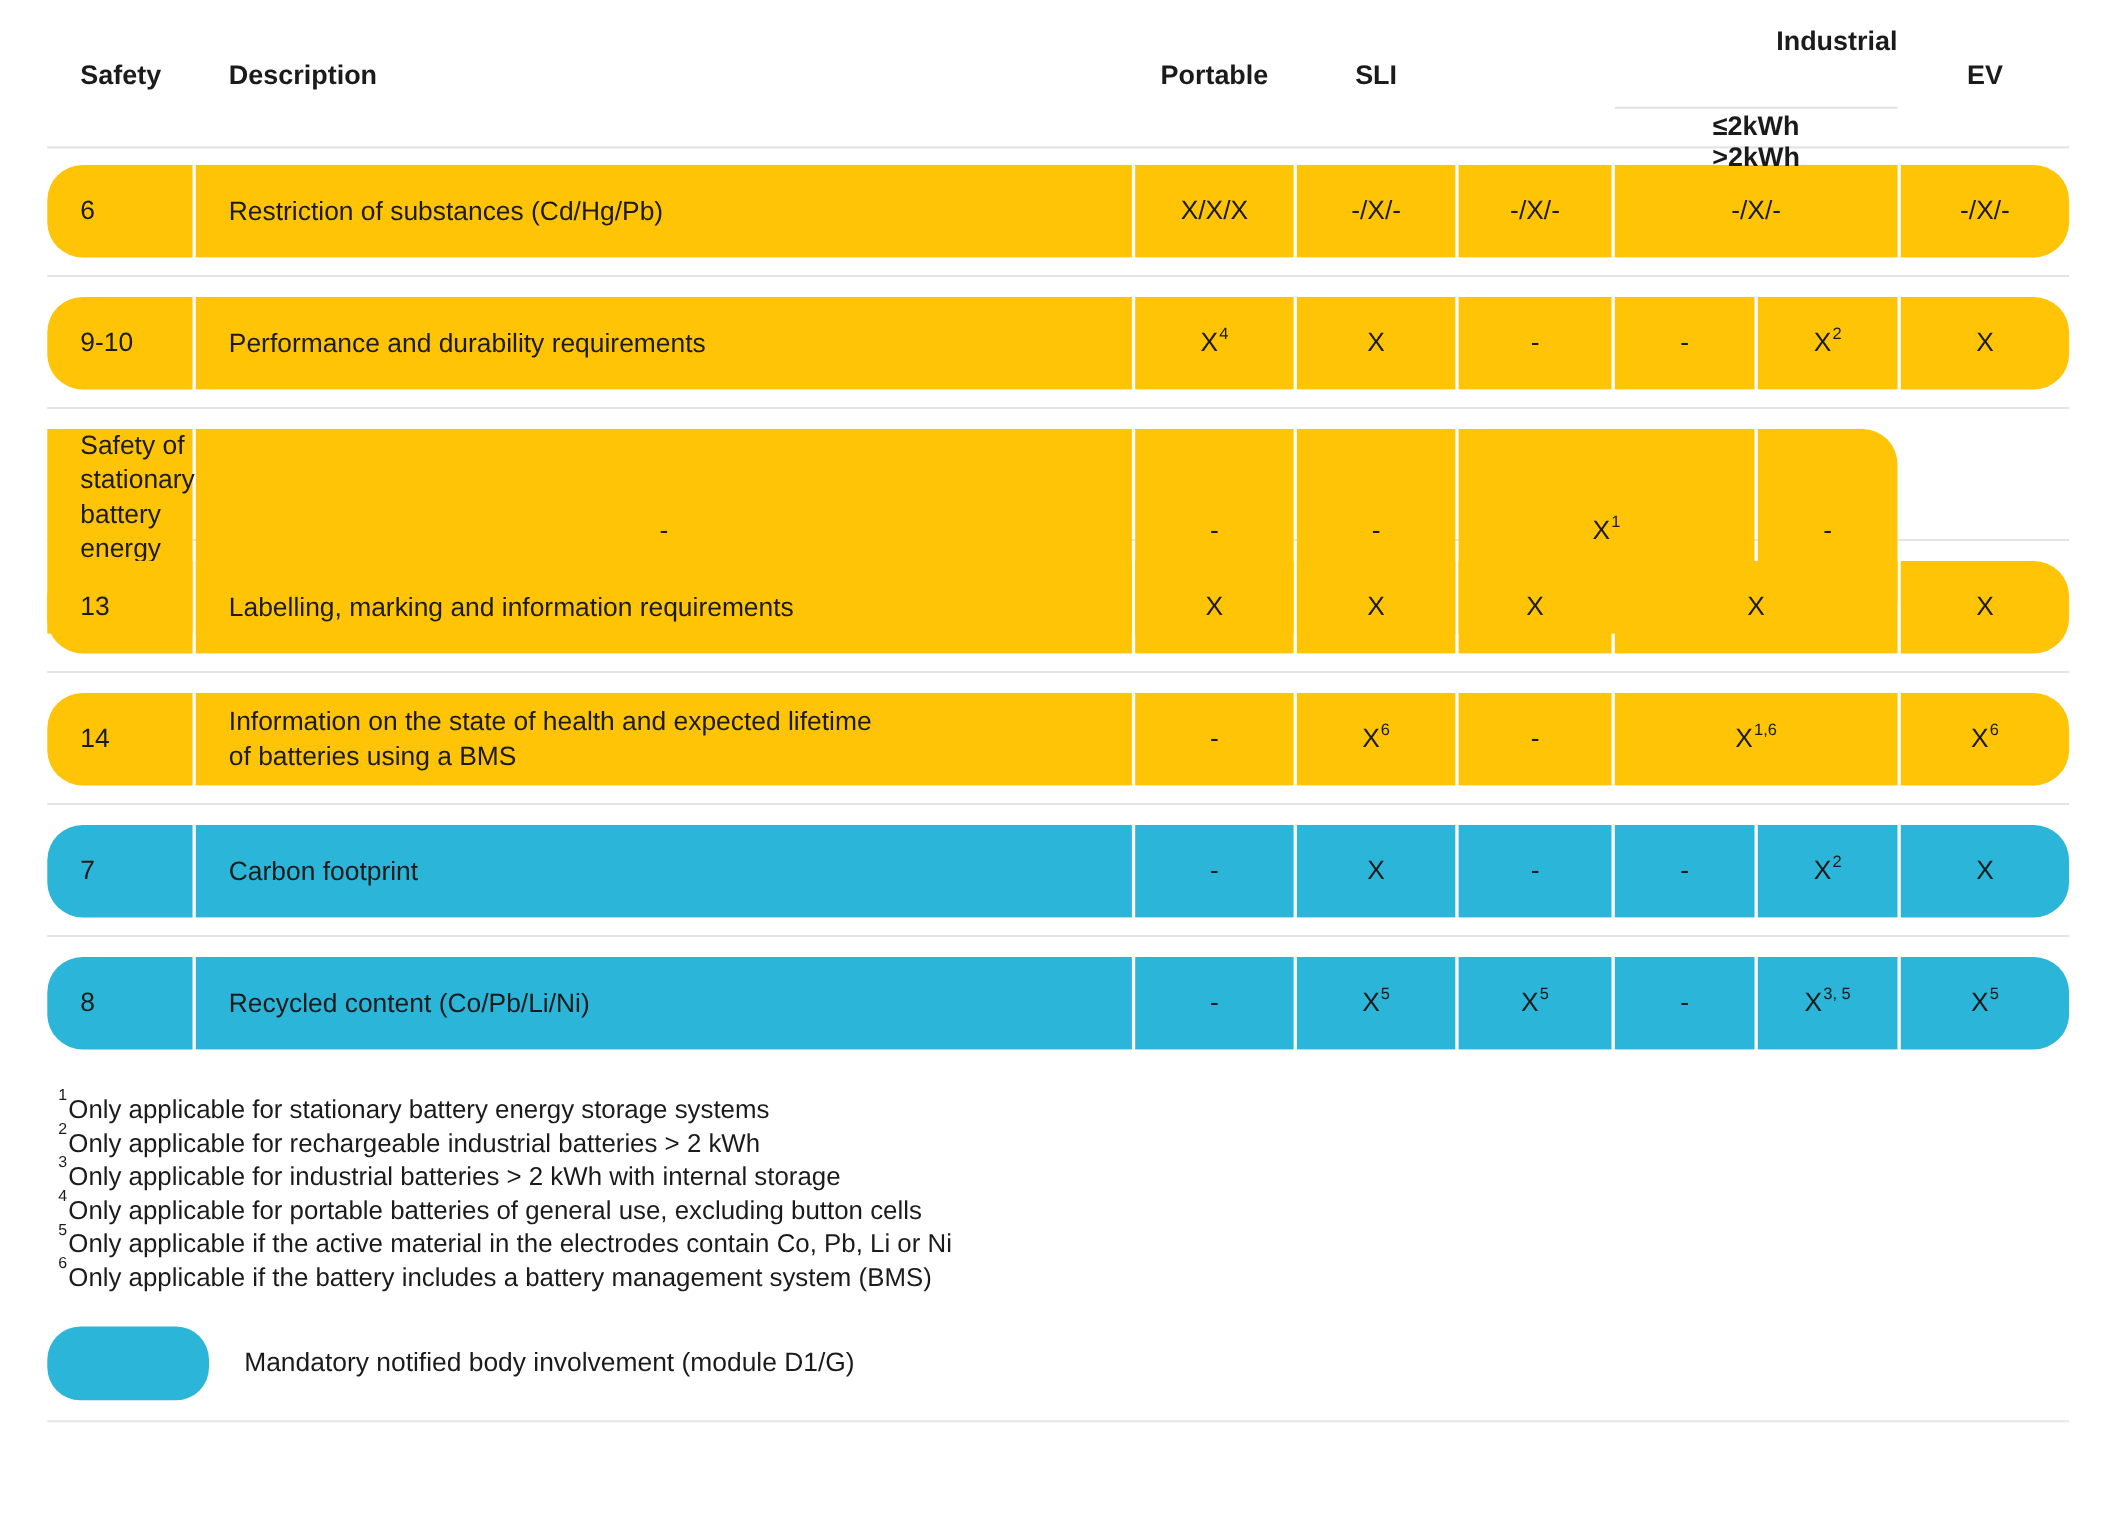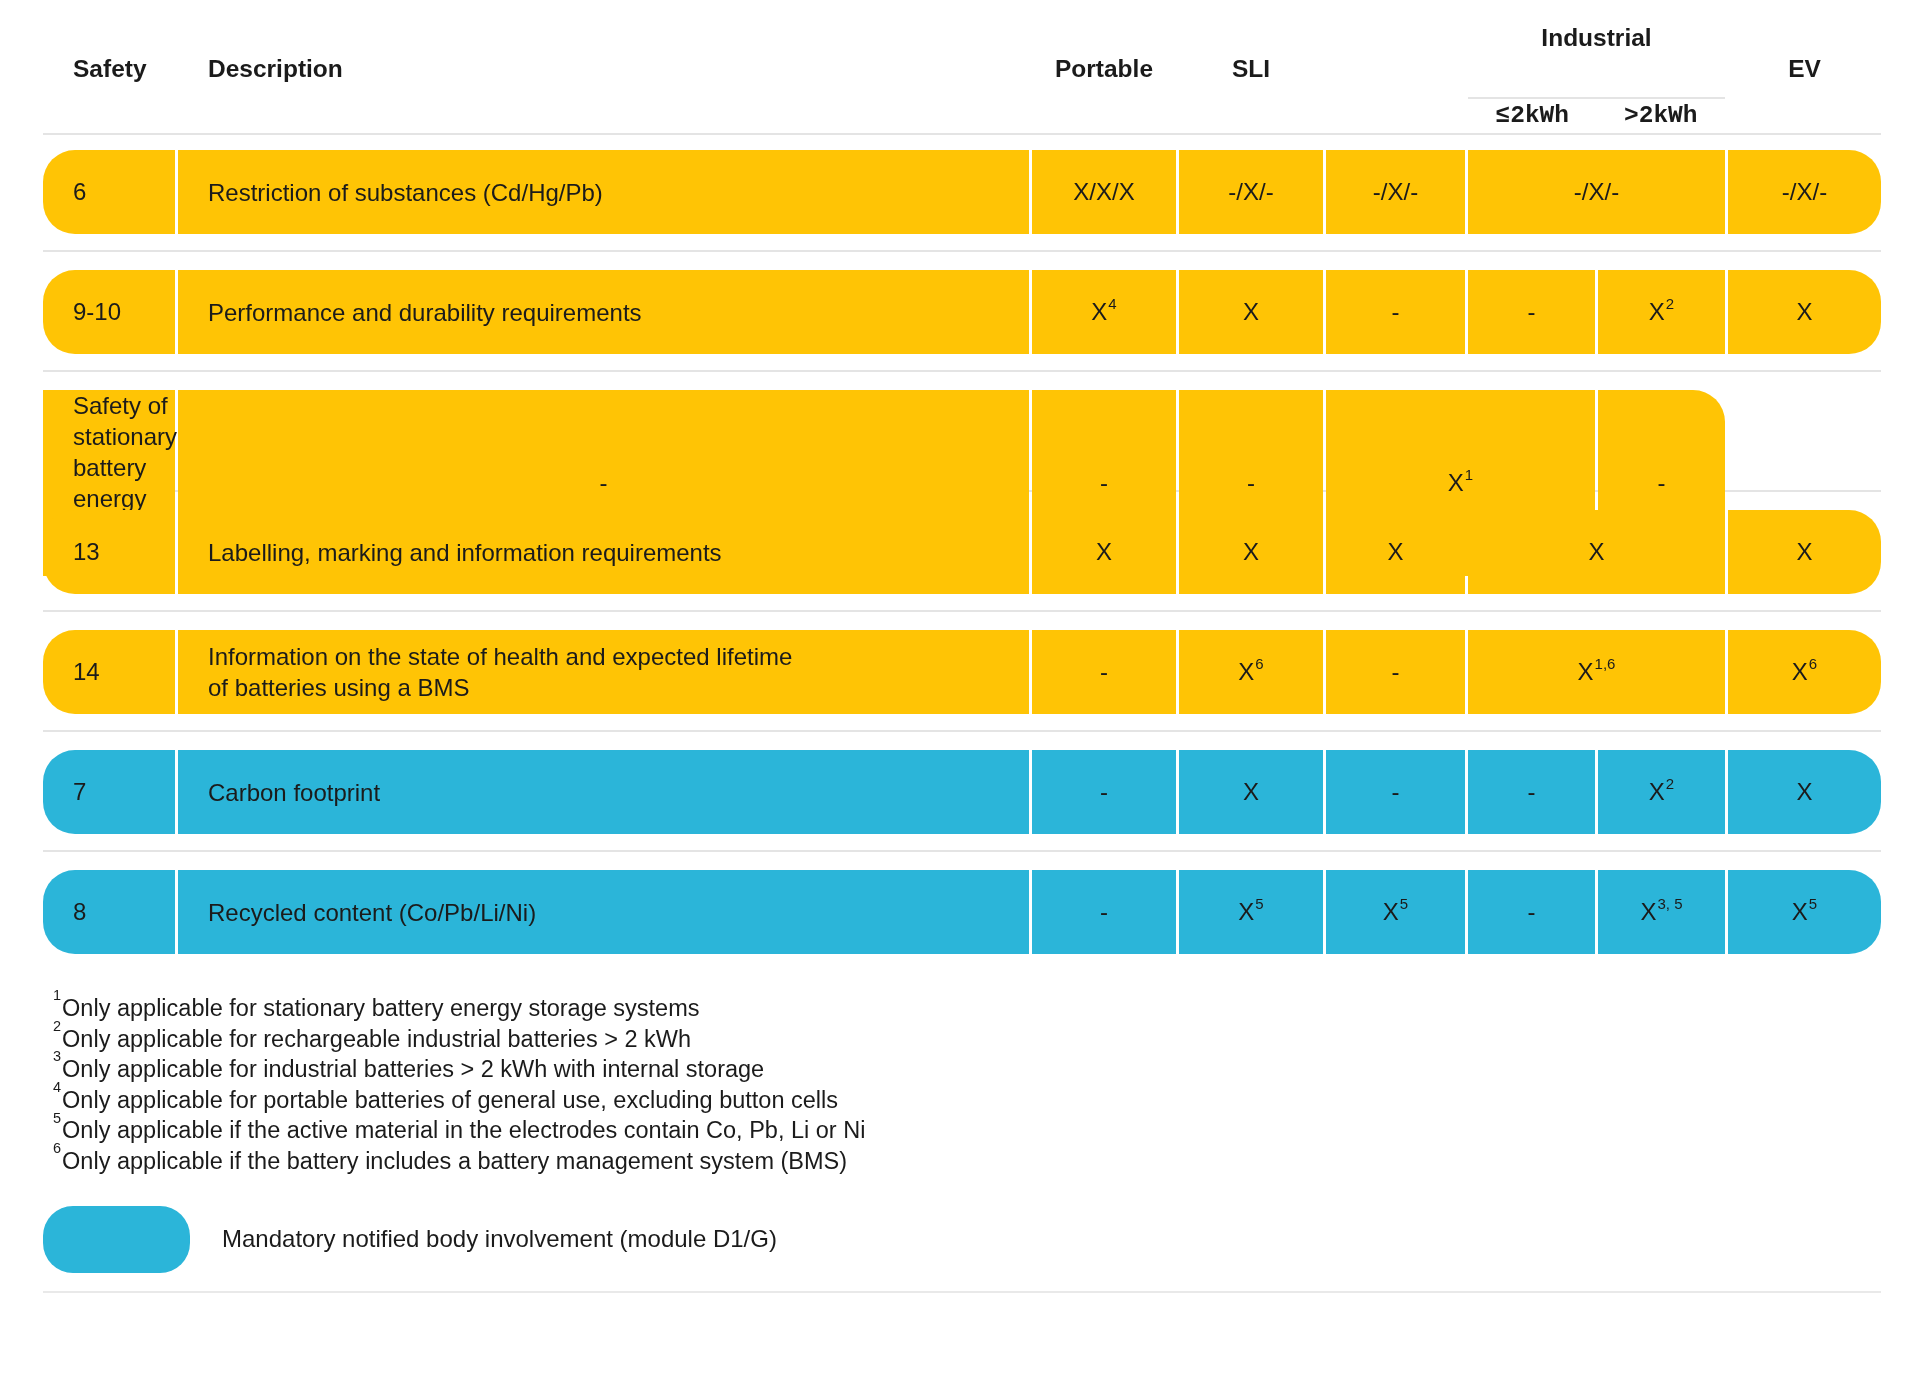--- a/index.html
+++ b/index.html
@@ -24,25 +24,25 @@
     display:grid;grid-template-columns:var(--cols);column-gap:3px;
     border-bottom:2px solid var(--line);
   }
   .h-label{
     padding-top:55px;font-weight:bold;font-size:24.5px;line-height:28px;
   }
   .h-article{padding-left:30px;}
   .h-desc{padding-left:30px;}
   .h-center{text-align:center;}
   .ind-group{grid-column:6 / span 2;position:relative;}
-  .ind-title{position:absolute;top:24px;left:0;width:100%;text-align:center;
+  .ind-title{position:absolute;top:24px;left:0;width:100%;text-align:right;
     font-weight:bold;font-size:24.5px;}
   .ind-line{position:absolute;top:97px;left:0;right:0;height:2px;background:var(--line);}
   .ind-subs{position:absolute;top:102px;left:0;width:100%;
-    display:grid;grid-template-columns:1fr 1fr;font-family:Liberation Mono, monospace;}
+    display:grid;grid-template-columns:1fr;}
   .ind-sub{text-align:center;font-weight:bold;font-size:24.5px;line-height:28px;}
 
   
   .rows{padding-top:15px;}
   .row-block:not(:last-child)::after{
     content:"";display:block;height:36px;
     background:linear-gradient(to bottom,
       transparent 16px,var(--line) 16px,var(--line) 18px,transparent 18px);
   }
   .row{

